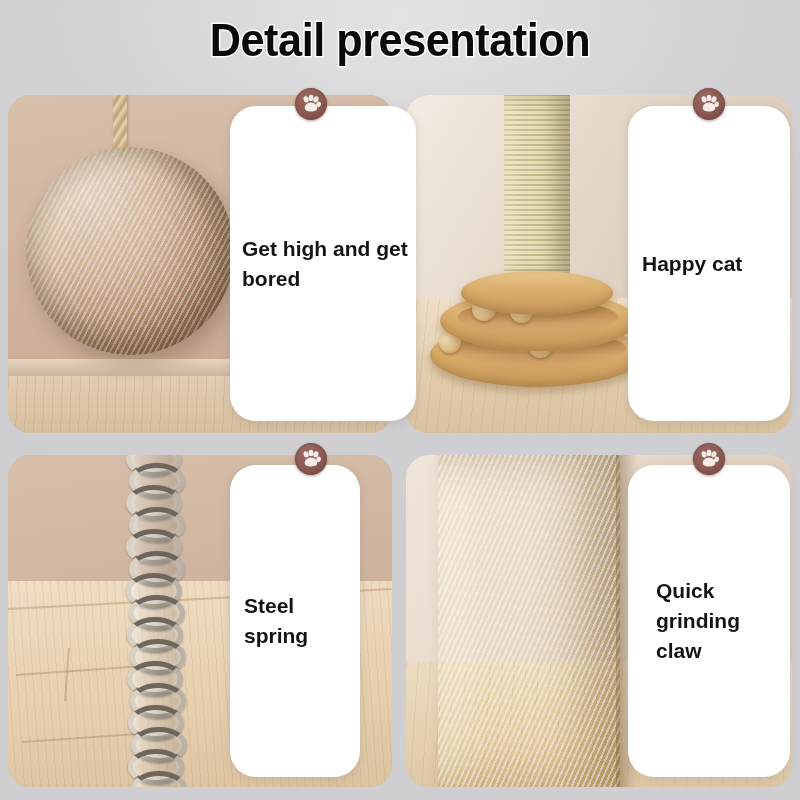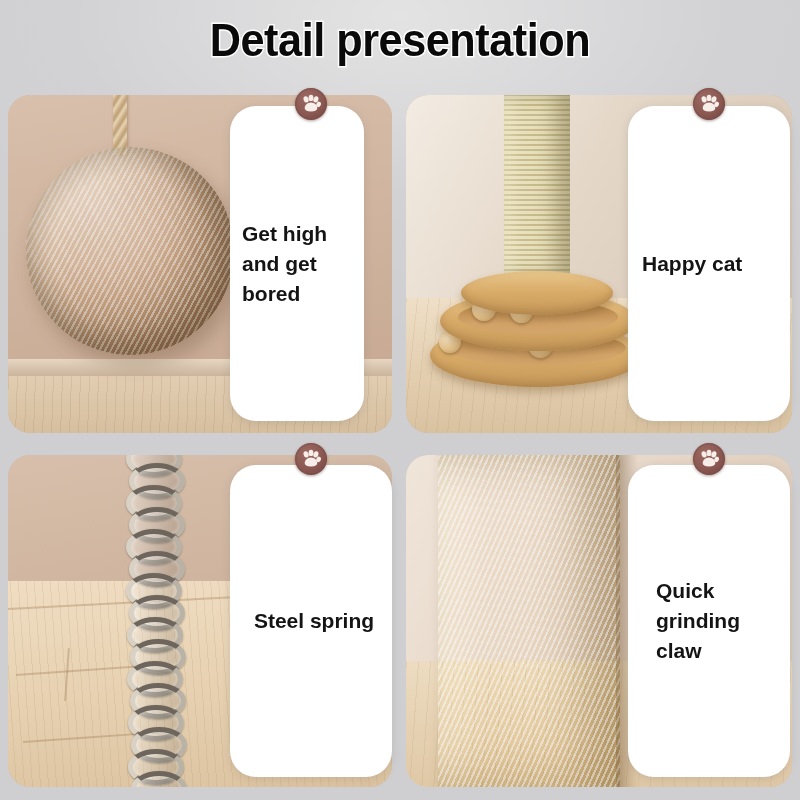--- a/index.html
+++ b/index.html
@@ -259,25 +259,25 @@
     font-family: "Liberation Sans", sans-serif;
     font-weight: bold;
     font-size: 21px;
     line-height: 30px;
     color: #141414;
     padding-left: 14px;
     padding-right: 8px;
     width: 100%;
     box-sizing: border-box;
   }
-  .card.c1 { left: 230px; top: 106px; width: 134px; height: 315px; }
+  .card.c1 { left: 230px; top: 106px; width: 186px; height: 315px; }
   .card.c1 .caption { padding-left: 12px; }
   .card.c2 { left: 628px; top: 106px; width: 162px; height: 315px; }
   .card.c2 .caption { padding-left: 14px; }
-  .card.c3 { left: 230px; top: 465px; width: 162px; height: 312px; text-align: center; }
+  .card.c3 { left: 230px; top: 465px; width: 130px; height: 312px; }
   .card.c3 .caption { padding-left: 14px; }
   .card.c4 { left: 628px; top: 465px; width: 162px; height: 312px; }
   .card.c4 .caption { padding-left: 28px; }
 
   
   .paw-badge {
     position: absolute;
     width: 32px; height: 32px;
     border-radius: 50%;
     background: radial-gradient(circle at 38% 32%, #9c6a62 0%, #8a5751 55%, #70433f 100%);

